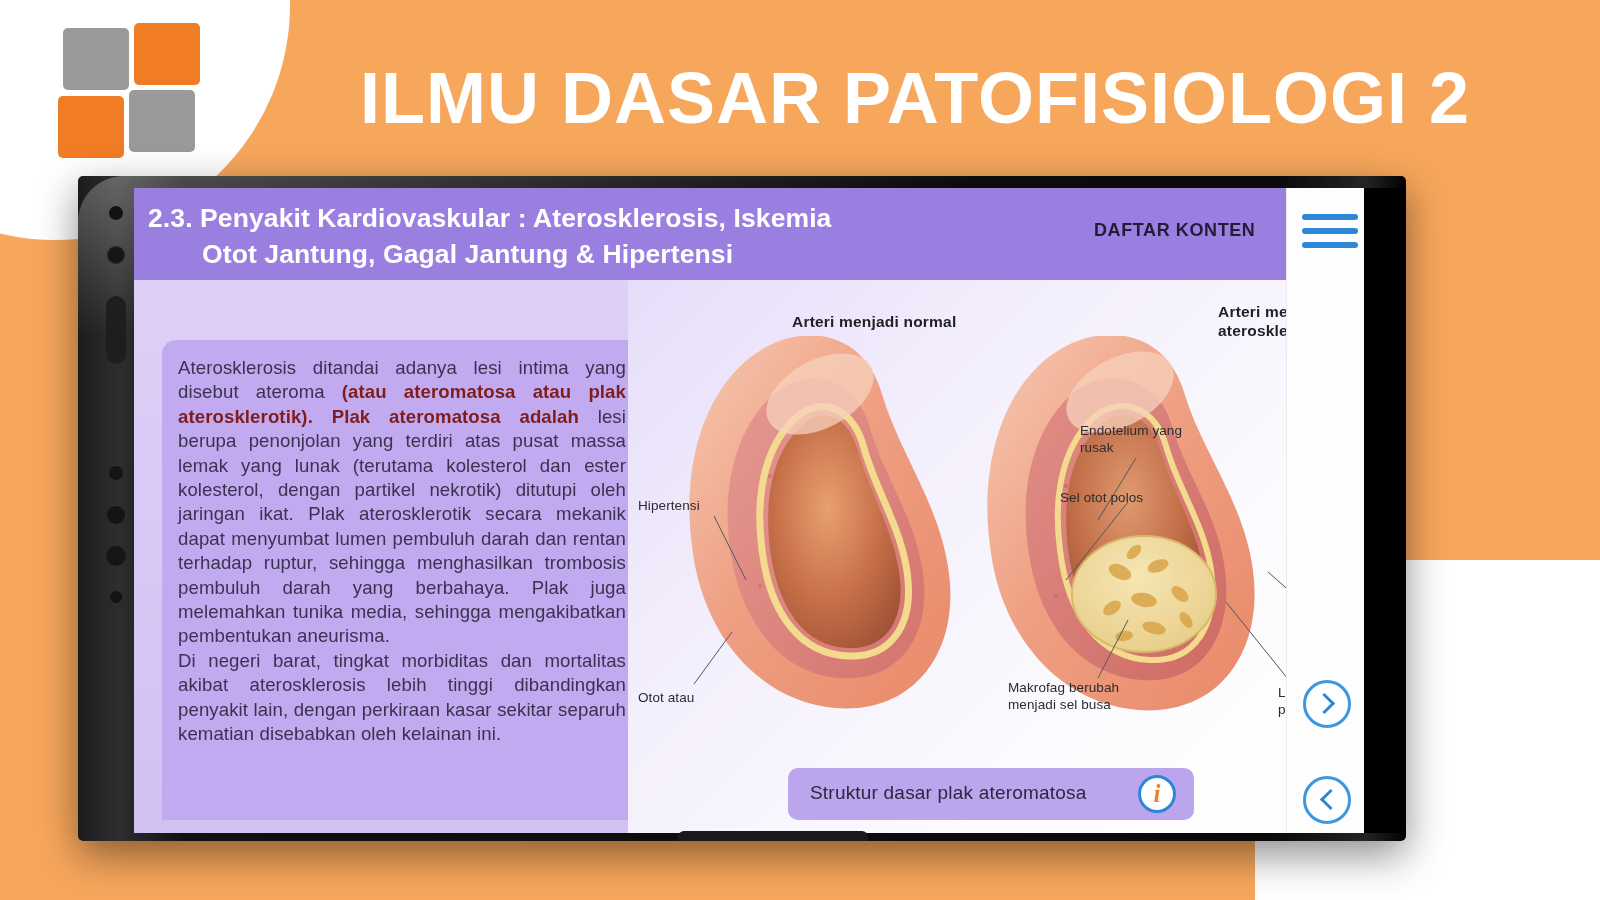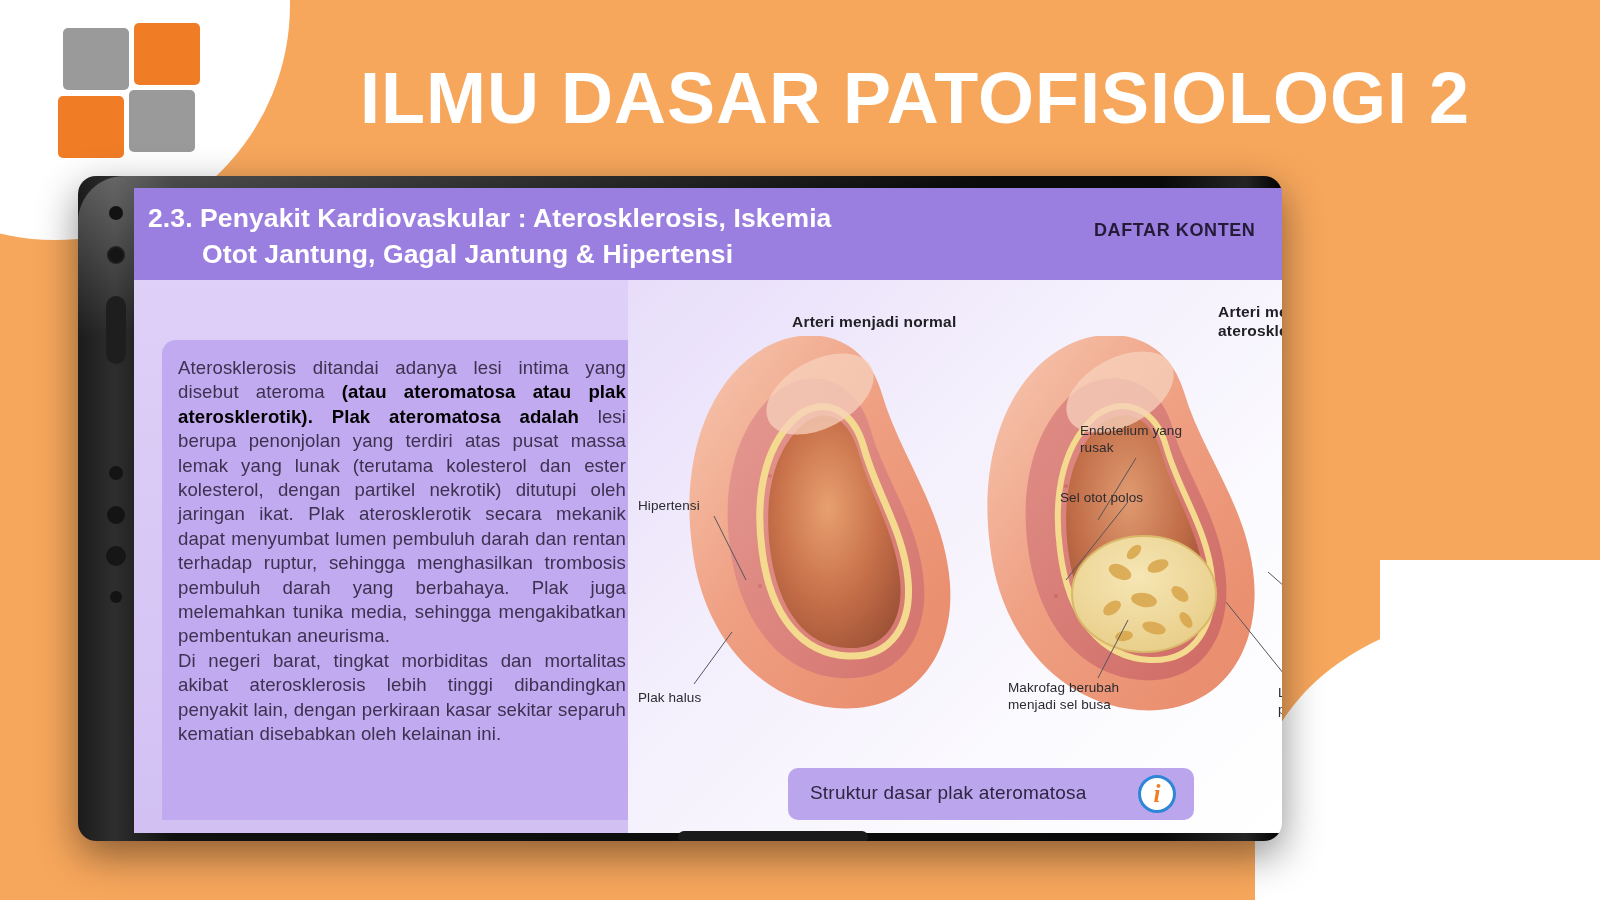--- a/index.html
+++ b/index.html
@@ -68,23 +68,23 @@
     white-space:nowrap;
   }
 
   
   #phone {
     position:absolute; left:78px; top:176px;
     width:1400px; height:665px;
     z-index:10;
   }
   #phone-body {
-    position:absolute; left:0; top:0; width:1204px; height:665px;
+    position:absolute; left:0; top:0; width:1328px; height:665px;
     background:linear-gradient(90deg,#1b1b1b 0%,#2e2e2e 3%,#101010 8%,#0a0a0a 90%,#242424 97%,#000 100%);
-    border-radius:18px;
+    border-radius:5px;
     box-shadow:0 14px 40px rgba(0,0,0,.45);
     overflow:hidden;
     padding-left:20px;
   }
   #phone-bezel-gloss {
     position:absolute; left:0; top:0; width:1400px; height:665px;
     border-radius:46px;
     background:linear-gradient(170deg, rgba(255,255,255,.28) 0%, rgba(255,255,255,0) 18%);
   }
   
@@ -184,21 +184,21 @@
     width:480px; height:480px;
     background:#c2aaf0;
     border-radius:14px 14px 0 0;
     padding:16px 16px 0 16px;
     overflow:hidden;
   }
   #body-text {
     color:#3d3150; font-size:18.6px; line-height:24.4px;
     text-align:justify; letter-spacing:.1px;
   }
-  #body-text b { color:#000000; font-weight:bold; }
+  #body-text b { color:#7f1d1d; font-weight:bold; }
   #body-text .para2 { display:block; }
 
   
   #figure-area {
     position:absolute; left:494px; top:0;
     width:658px; height:553px;
     background:linear-gradient(135deg,#e7ddfa 0%,#f3eefc 35%,#fbfafe 70%,#ffffff 100%);
   }
   .fig-title {
     position:absolute; color:#1f1f24; font-weight:bold;
@@ -456,21 +456,21 @@
             <line x1="86" y1="236" x2="118" y2="300" stroke="#55555a" stroke-width="1"></line>
             <line x1="66" y1="404" x2="104" y2="352" stroke="#55555a" stroke-width="1"></line>
             <line x1="508" y1="178" x2="470" y2="240" stroke="#55555a" stroke-width="1"></line>
             <line x1="500" y1="222" x2="438" y2="300" stroke="#55555a" stroke-width="1"></line>
             <line x1="470" y1="398" x2="500" y2="340" stroke="#55555a" stroke-width="1"></line>
             <line x1="706" y1="350" x2="640" y2="292" stroke="#55555a" stroke-width="1"></line>
             <line x1="664" y1="404" x2="598" y2="322" stroke="#55555a" stroke-width="1"></line>
           </svg>
 
           <div class="fig-label" id="lbl-endotelium">Hipertensi</div>
-          <div class="fig-label" id="lbl-otot-halus">Plak halus</div>
+          <div class="fig-label" id="lbl-otot-halus">Otot atau</div>
           <div class="fig-label" id="lbl-endo-rusak">Endotelium yang rusak</div>
           <div class="fig-label" id="lbl-sel-otot">Sel otot polos</div>
           <div class="fig-label" id="lbl-makrofag">Makrofag berubah menjadi sel busa</div>
 
           <div class="fig-label" id="lbl-lipid">Lipid, kalsium, puing seluler</div>
 
           <div id="caption-bar">
             <div id="caption-text">Struktur dasar plak ateromatosa</div>
             <div id="info-icon">
               <div class="i-glyph">i</div>

